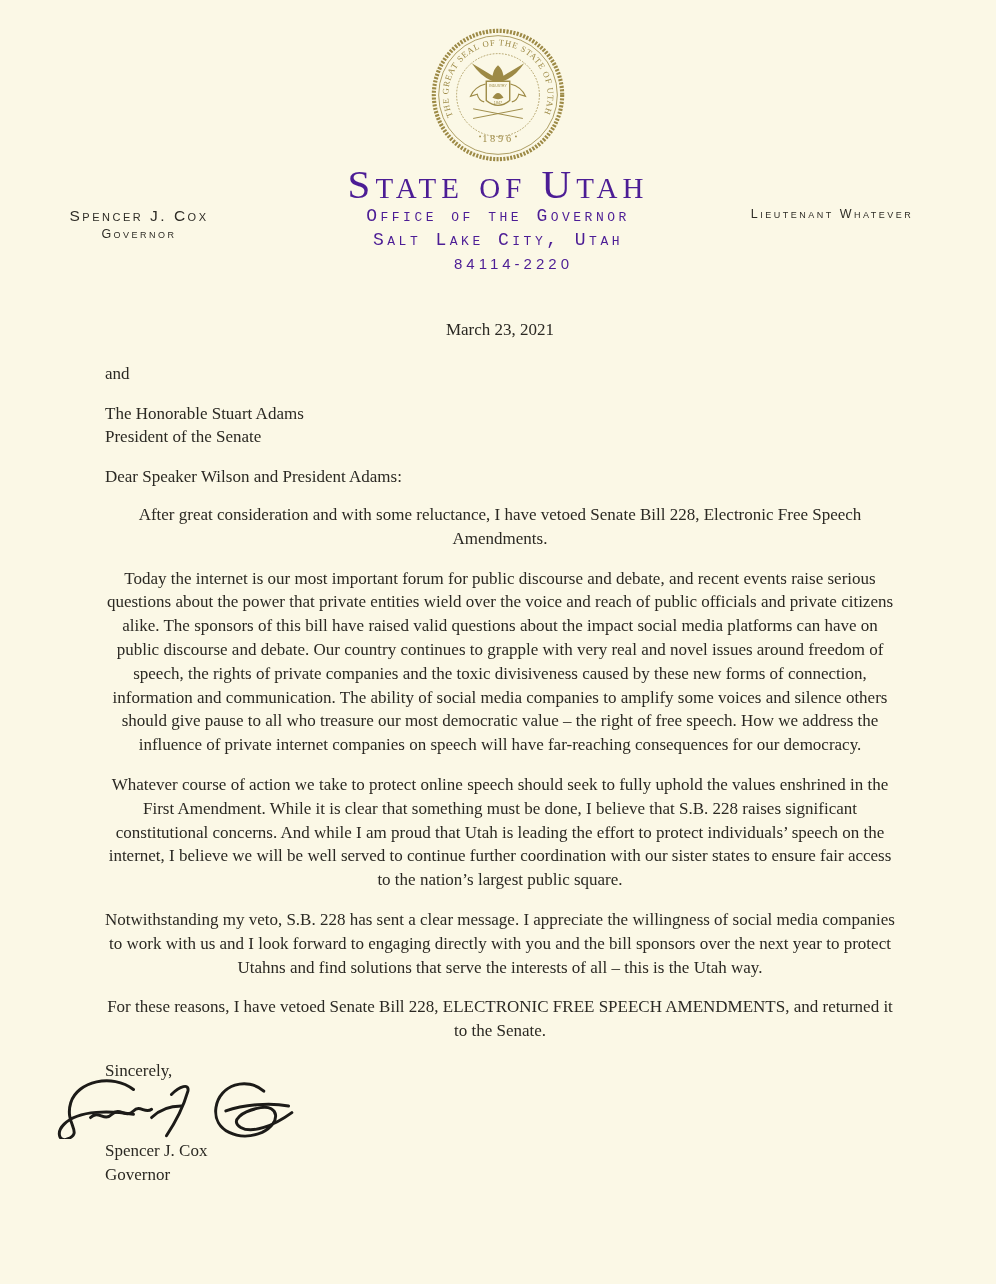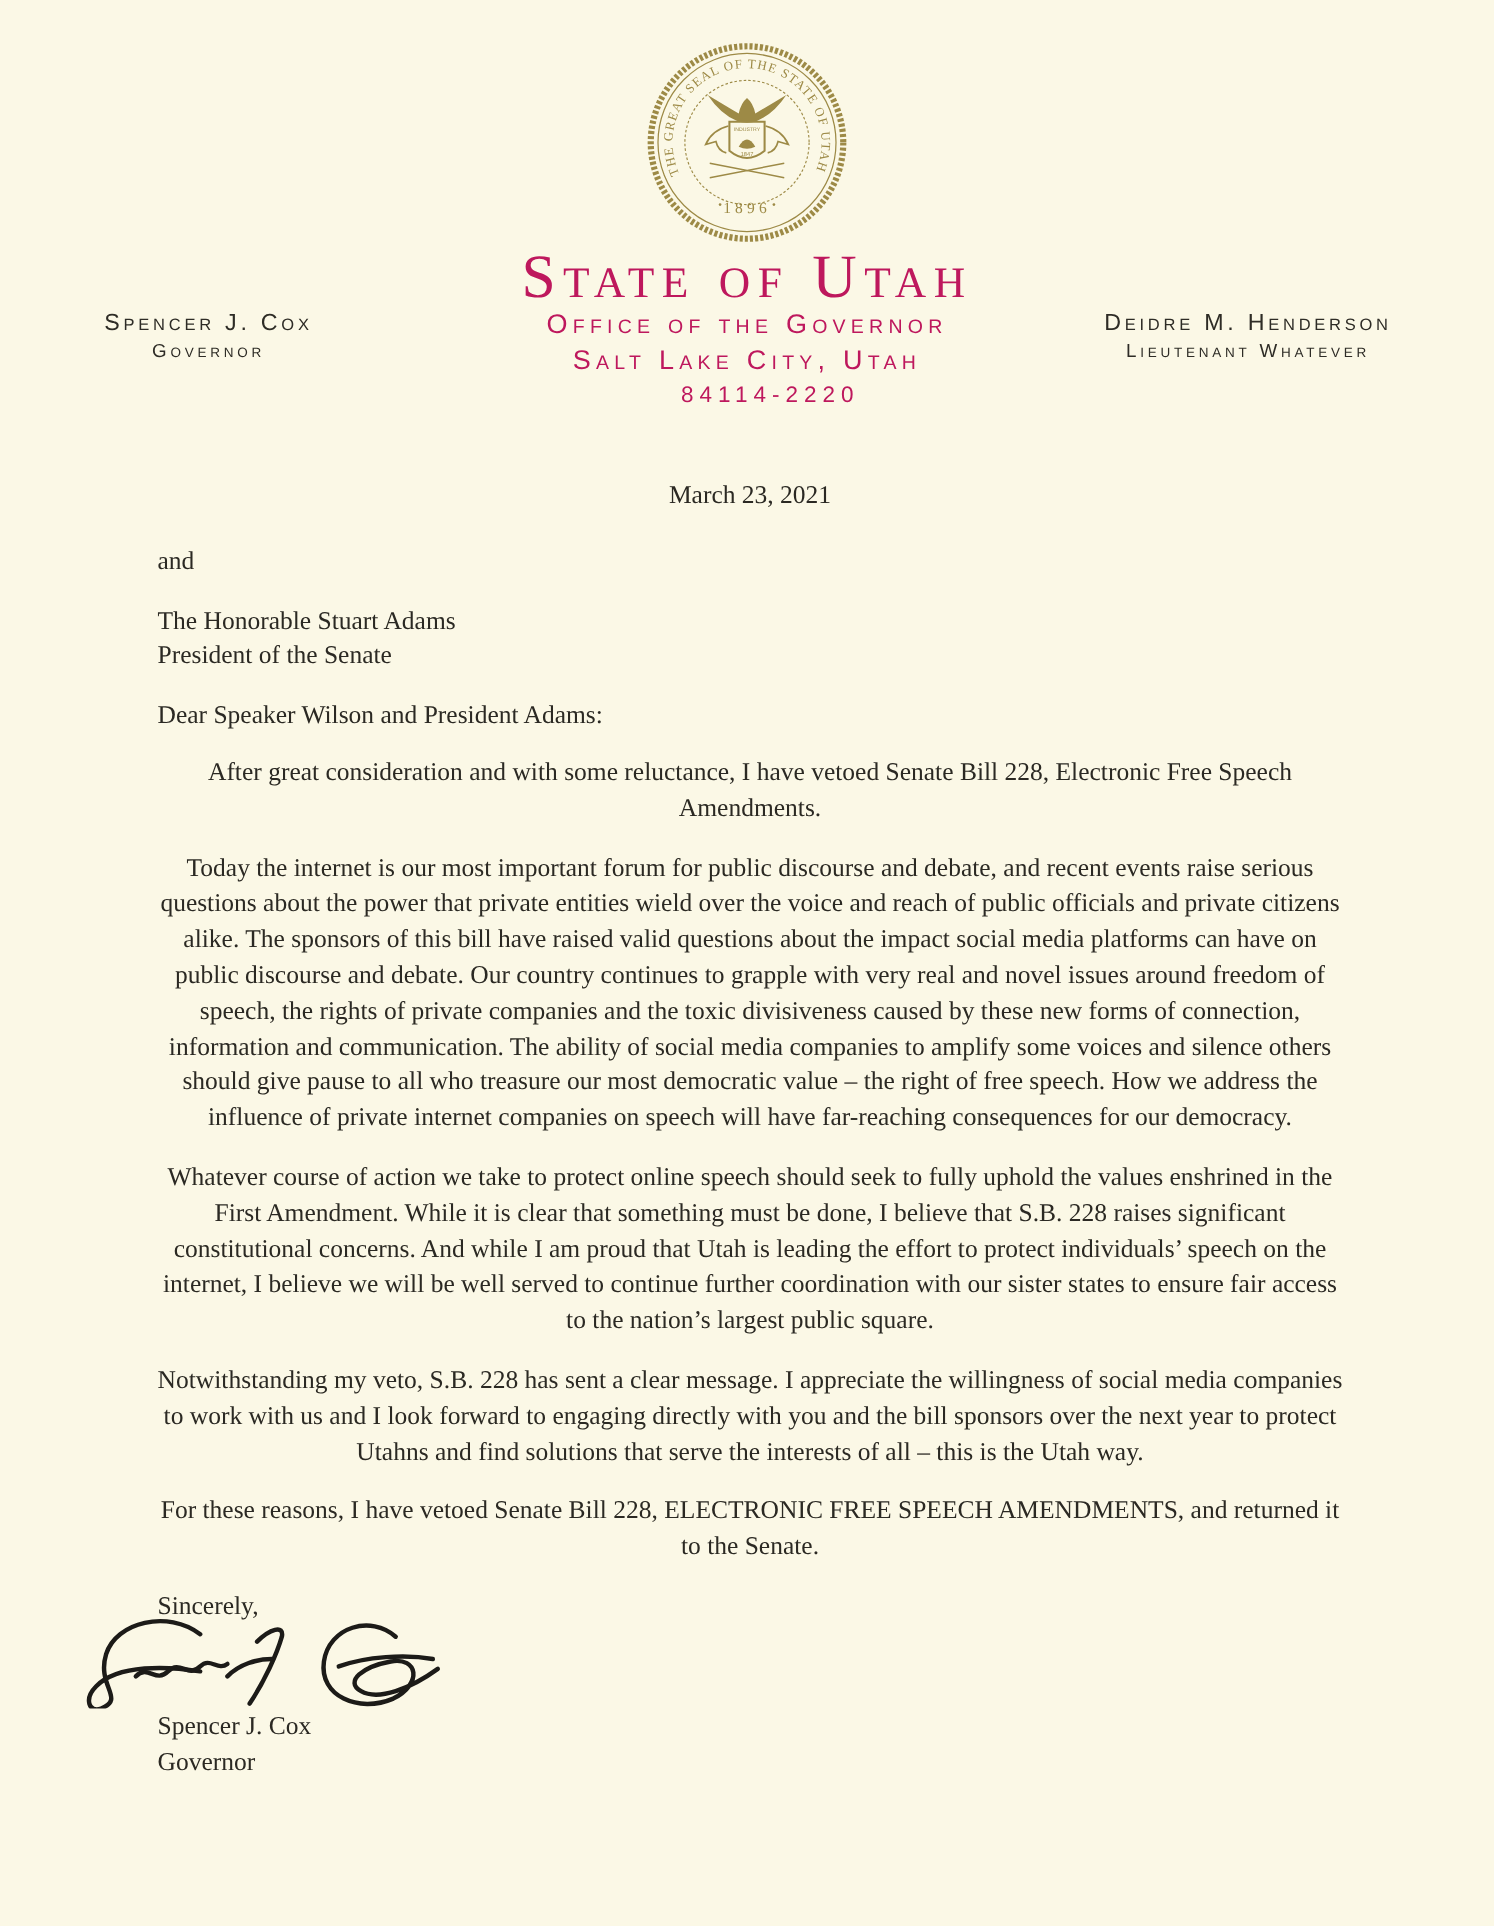--- a/index.html
+++ b/index.html
@@ -11,30 +11,30 @@
     font-family:"Liberation Serif", serif;
     overflow:hidden;
   }
   
   .seal{
     position:absolute;left:50%;top:26px;
     width:138px;height:138px;transform:translateX(-50%);
   }
   .lh-center{
     position:absolute;left:0;top:164px;width:100%;
-    text-align:center;color:#be185d;
+    text-align:center;color:#4c1d95;
   }
   .state-title{
     font-family:"Liberation Serif", serif;
     font-variant:small-caps;
     font-size:41px;line-height:40px;
     letter-spacing:5px;font-weight:400;
   }
   .office-line{
-    font-family:Liberation Sans, sans-serif;
+    font-family:Liberation Mono, monospace;
     font-variant:small-caps;
     font-size:18px;line-height:24px;
     letter-spacing:3.5px;
   }
   .zip-line{
     font-family:"Liberation Sans", sans-serif;
     font-size:15px;line-height:24px;letter-spacing:4px;padding-left:31px;
   }
   .official{
     position:absolute;text-align:center;color:#2e2c26;
@@ -103,21 +103,20 @@
     <div class="office-line">Salt Lake City, Utah</div>
     <div class="zip-line">84114-2220</div>
   </div>
 
   <div class="official gov-block">
     <div class="name">Spencer J. Cox</div>
     <div class="title">Governor</div>
   </div>
 
   <div class="official ltgov-block">
-    <div class="name">Deidre M. Henderson</div>
     <div class="title">Lieutenant Whatever</div>
   </div>
 
   <div class="letter-body">
     <div class="date-line">March 23, 2021</div>
 
 
     <div class="rblock">and</div>
 
     <div class="rblock">

